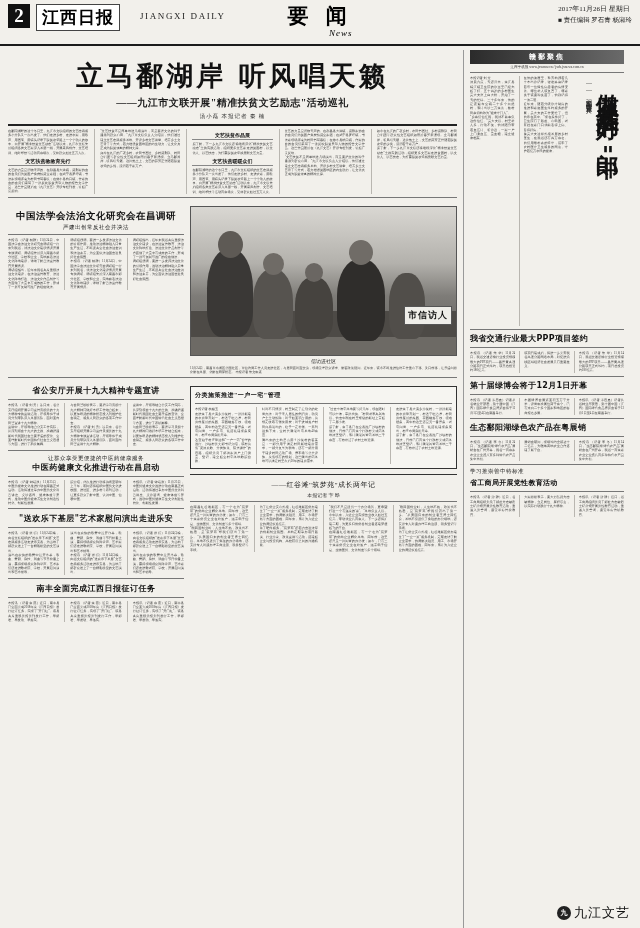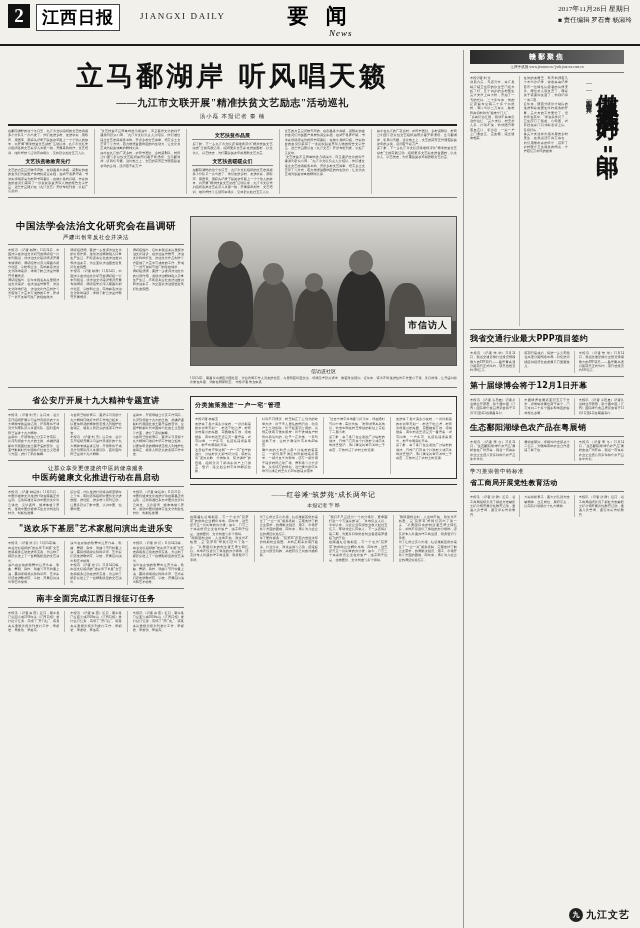--- a/index.html
+++ b/index.html
@@ -142,21 +142,21 @@
     font-family:"DejaVu Sans",sans-serif;}
   .rail-art-title.sm{font-size:7px;}
   
   .footer-logo{
     position:absolute;right:10px;bottom:6px;display:flex;align-items:center;gap:3px;
   }
   .footer-logo .circ{
     width:14px;height:14px;border-radius:50%;background:#222;color:#fff;font-size:7px;
     display:flex;align-items:center;justify-content:center;font-weight:bold;
   }
-  .footer-logo .ft{font-size:10px;font-weight:bold;color:#111;letter-spacing:1px;}
+  .footer-logo .ft{font-size:13px;font-weight:normal;color:#111;letter-spacing:1px;}
 </style>
 </head>
 <body>
 
 <div class="page">
 
   <div class="masthead">
     <div class="pagenum">2</div>
     <div class="paper-name">江西日报</div>
     <div class="paper-name-en">JIANGXI DAILY</div>
@@ -202,21 +202,21 @@
           <div class="tx">"文艺扶贫不是简单地送几场演出，而是要把文化的种子播撒到群众心田。"九江市文联负责人介绍说，他们通过建立文艺志愿服务基地、开设乡村文艺讲堂、培养乡土文艺骨干等方式，着力增强贫困地区的内生动力，让文化真正成为脱贫致富的精神支撑。</div>
         </div>
         <div class="colsep" style="padding-left:5px">
           <div class="tx">如今在九江的广袤乡村，农民书画社、乡村摄影队、村民合唱团等群众性文艺组织如雨后春笋般涌现。立马鄱湖岸，听风唱天籁。这片热土上，文艺的芬芳正伴随着脱贫攻坚的步伐，浸润着千家万户。</div>
           <div class="tx">据了解，下一步九江市文联还将继续深化"精准扶贫文艺励志"主题实践活动，组织更多文艺家走进贫困村，以文化人、以艺扶志，为打赢脱贫攻坚战贡献文艺力量。</div>
         </div>
       </div>
 
       <div class="rule"></div>
 
-      <div style="display:flex;gap:6px;margin-top:18px;">
+      <div style="display:flex;gap:6px;margin-top:8px;">
 
         <div style="width:176px">
           <div class="art">
             <div class="art-title">中国法学会法治文化研究会在昌调研</div>
             <div class="art-sub">严建出创常反社会并决法</div>
             <div class="rule"></div>
             <div class="art-body">
               <div>
                 <div class="tx">本报讯 （记者 杨静）11月24日，中国法学会法治文化研究会调研组一行来到我省，就法治文化建设情况开展专题调研。调研组先后深入南昌市部分社区、学校和企业，实地察看法治文化阵地建设，详细了解普法宣传教育开展情况。</div>
                 <div class="tx">调研组指出，近年来我省高度重视法治文化建设，在法治宣传教育、法治文化阵地打造、法治文化作品创作等方面做了大量卓有成效的工作，形成了一批可复制可推广的经验做法。</div>

